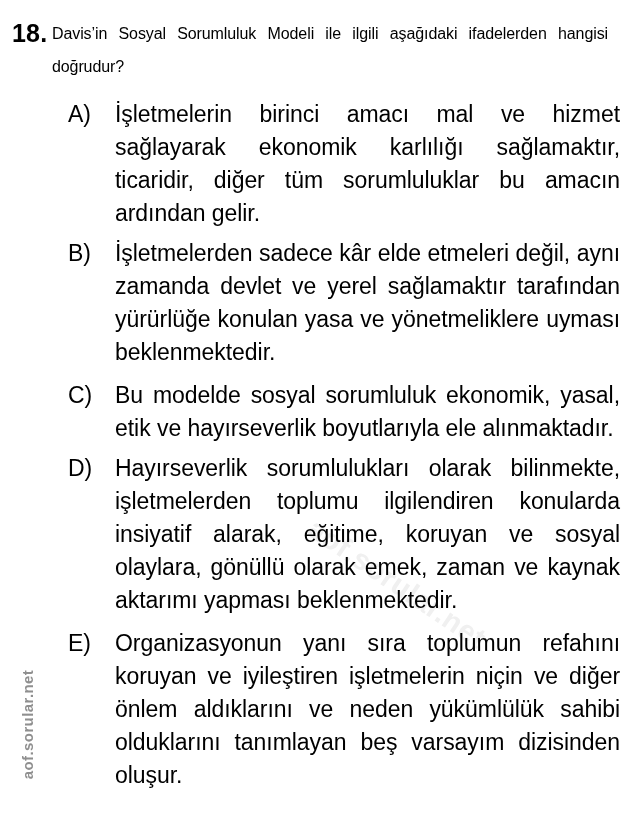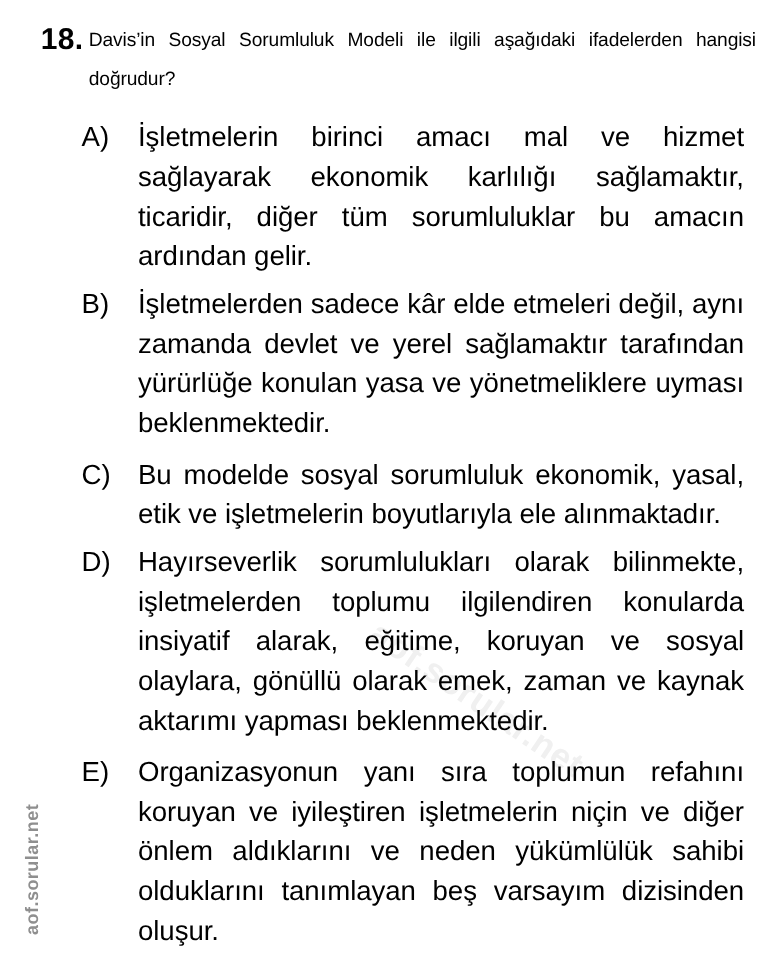--- a/index.html
+++ b/index.html
@@ -19,21 +19,21 @@
   .page {
     position: absolute;
     inset: 0;
     width: 639px;
     height: 815px;
   }
 
   
   .question-block {
     position: absolute;
-    left: 34px;
+    left: 12px;
     top: 17px;
     width: 596px;
     display: flex;
     align-items: flex-start;
   }
   .question-number {
     font-size: 25px;
     font-weight: bold;
     line-height: 33px;
     letter-spacing: 0.2px;
@@ -142,21 +142,21 @@
       <span class="option-text">İşletmelerin birinci amacı mal ve hizmet sağlayarak ekonomik karlılığı sağlamaktır, ticaridir, diğer tüm sorumluluklar bu amacın ardından gelir.</span>
     </div>
 
     <div class="option opt-b">
       <span class="option-letter">B)</span>
       <span class="option-text">İşletmelerden sadece kâr elde etmeleri değil, aynı zamanda devlet ve yerel sağlamaktır tarafından yürürlüğe konulan yasa ve yönetmeliklere uyması beklenmektedir.</span>
     </div>
 
     <div class="option opt-c">
       <span class="option-letter">C)</span>
-      <span class="option-text">Bu modelde sosyal sorumluluk ekonomik, yasal, etik ve işletmelerin boyutlarıyla ele alınmaktadır.</span>
+      <span class="option-text">Bu modelde sosyal sorumluluk ekonomik, yasal, etik ve hayırseverlik boyutlarıyla ele alınmaktadır.</span>
     </div>
 
     <div class="option opt-d">
       <span class="option-letter">D)</span>
       <span class="option-text">Hayırseverlik sorumlulukları olarak bilinmekte, işletmelerden toplumu ilgilendiren konularda insiyatif alarak, eğitime, koruyan ve sosyal olaylara, gönüllü olarak emek, zaman ve kaynak aktarımı yapması beklenmektedir.</span>
     </div>
 
     <div class="option opt-e">
       <span class="option-letter">E)</span>
       <span class="option-text">Organizasyonun yanı sıra toplumun refahını koruyan ve iyileştiren işletmelerin niçin ve diğer önlem aldıklarını ve neden yükümlülük sahibi olduklarını tanımlayan beş varsayım dizisinden oluşur.</span>

